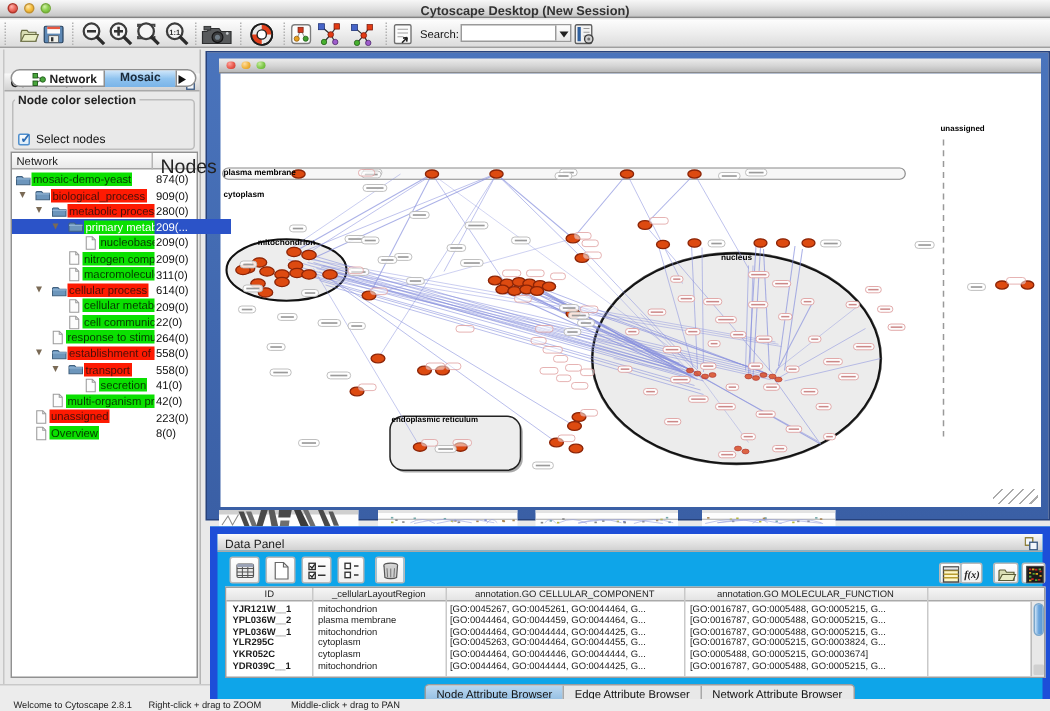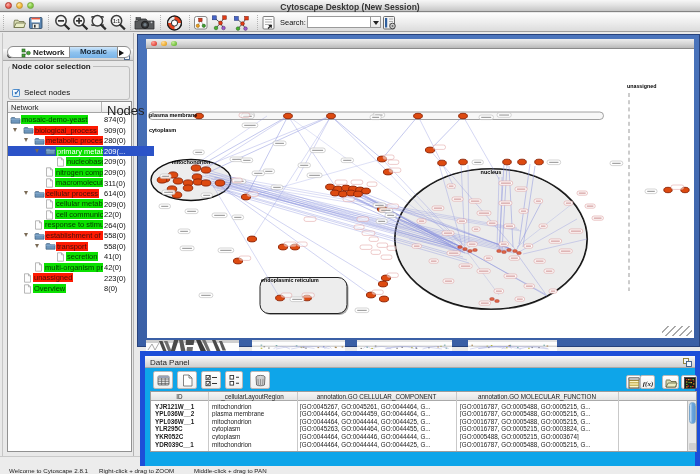--- a/index.html
+++ b/index.html
@@ -958,20 +958,25 @@
           <div class="c1">YDR039C__1</div>
           <div class="c2">mitochondrion</div>
           <div class="c3">[GO:0044464, GO:0044444, GO:0044425, G...</div>
           <div class="c4">[GO:0016787, GO:0005488, GO:0005215, G...</div>
         </div>
 <div style="position:absolute;right:0;top:9px;width:9px;height:50px;background:#e8e8e8;border-left:1px solid #bbb">
           <div style="position:absolute;left:1px;top:1px;width:7px;height:22px;border-radius:3.5px;background:linear-gradient(90deg,#cfe4f7,#6aa5dd 50%,#5b98d4);border:0.5px solid #7ba7cc"></div>
           <div style="position:absolute;left:1px;bottom:1px;width:7px;height:7px;background:#d0d0d0;border-radius:1px"></div>
         </div>
   </div>
+  <div id="dtabs">
+    <div class="sel">Node Attribute Browser</div>
+    <div>Edge Attribute Browser</div>
+    <div>Network Attribute Browser</div>
+  </div>
 </div>
 
 <div id="statusbar" class="abs"></div>
 <div class="stxt" style="left:9px">Welcome to Cytoscape 2.8.1</div>
 <div class="stxt" style="left:99px">Right-click + drag to ZOOM</div>
 <div class="stxt" style="left:194px">Middle-click + drag to PAN</div>
 
 </div>
 
 </body></html>

